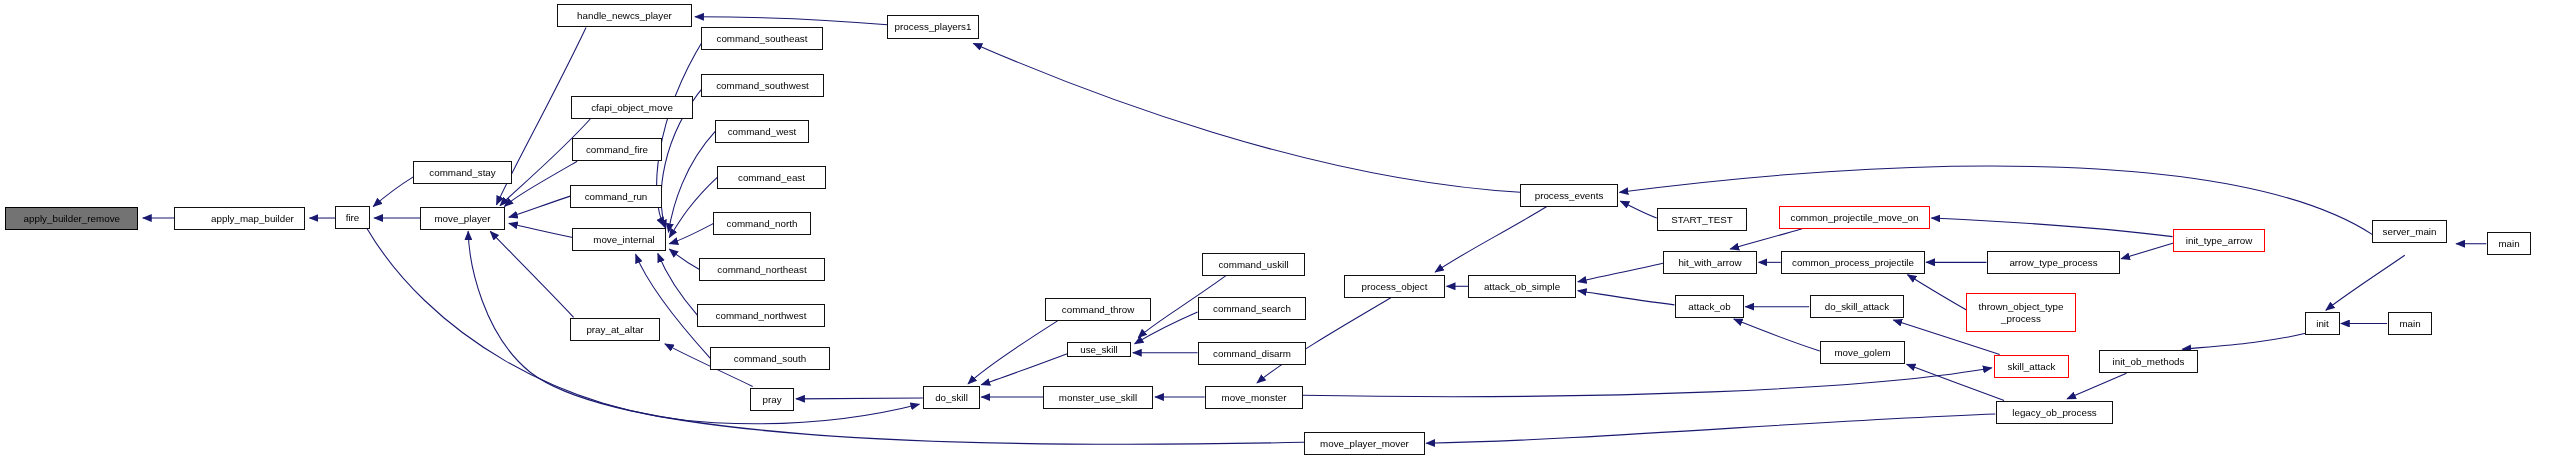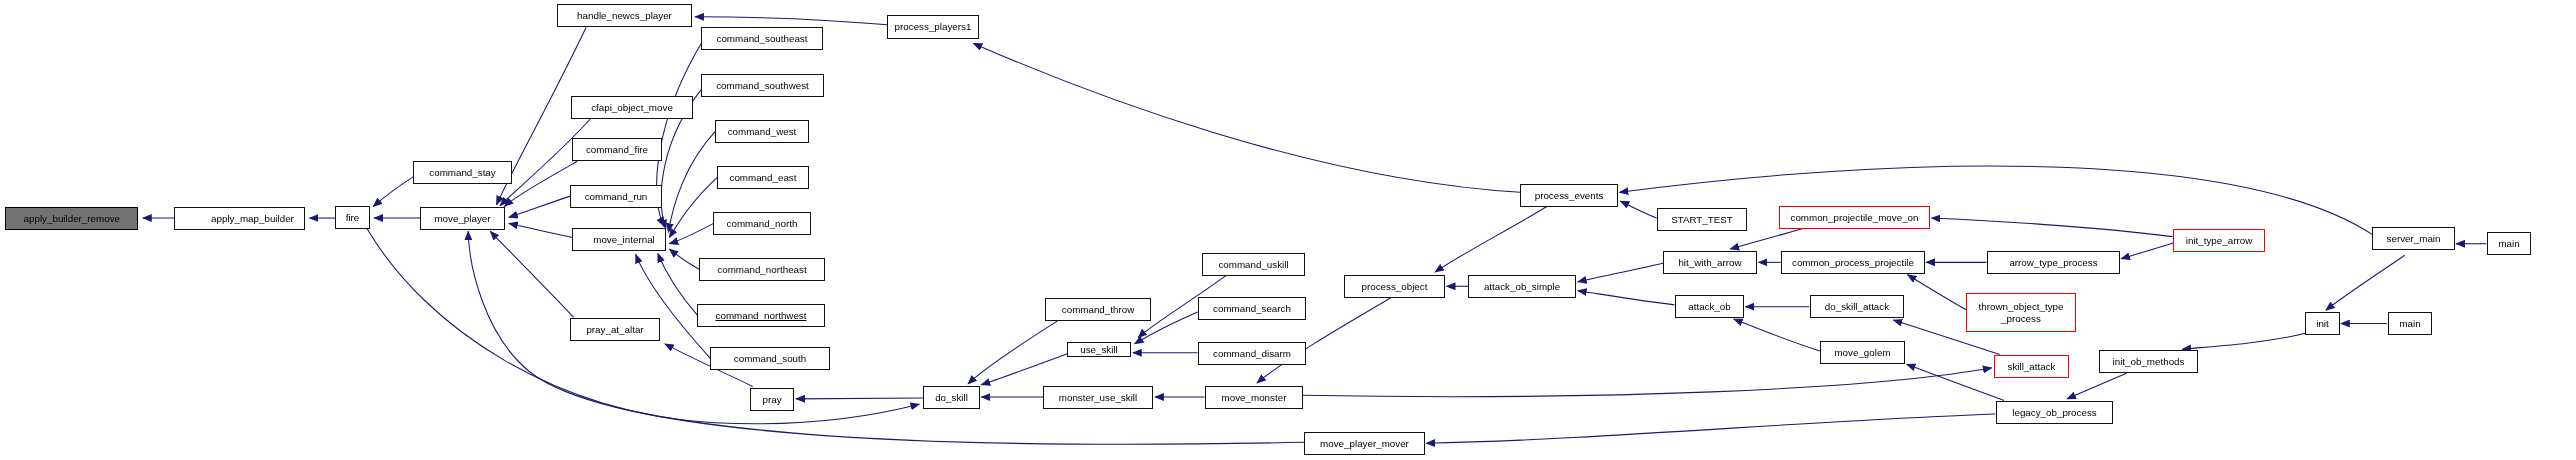--- a/index.html
+++ b/index.html
@@ -127,24 +127,24 @@
       <div class="node" style="left: 413px; top: 161px; width: 99px; height: 23px;">command_stay</div>
       <div class="node" style="left: 557px; top: 4.4px; width: 135px; height: 23px;">handle_newcs_player</div>
       <div class="node" style="left: 571px; top: 96px; width: 122px; height: 23px;">cfapi_object_move</div>
       <div class="node" style="left: 572px; top: 138px; width: 90px; height: 23px;">command_fire</div>
       <div class="node" style="left: 570px; top: 185px; width: 92px; height: 23px;">command_run</div>
       <div class="node" style="left: 572px; top: 228px; width: 94px; height: 23px; padding-left: 10px;">move_internal</div>
       <div class="node" style="left: 570px; top: 318px; width: 90px; height: 23px;">pray_at_altar</div>
       <div class="node" style="left: 701px; top: 27px; width: 122px; height: 23px;">command_southeast</div>
       <div class="node" style="left: 701px; top: 74px; width: 123px; height: 23px;">command_southwest</div>
       <div class="node" style="left: 715px; top: 120px; width: 94px; height: 23px;">command_west</div>
-      <div class="node" style="left: 717px; top: 166px; width: 92px; height: 23px;">command_east</div>
+      <div class="node" style="left: 717px; top: 166px; width: 109px; height: 23px;">command_east</div>
       <div class="node" style="left: 713px; top: 212px; width: 98px; height: 23px;">command_north</div>
       <div class="node" style="left: 699px; top: 258px; width: 126px; height: 23px;">command_northeast</div>
-      <div class="node" style="left: 697px; top: 304px; width: 128px; height: 23px; text-decoration: underline;">command_northwest</div>
+      <div class="node" style="left: 697px; top: 304px; width: 128px; height: 23px;">command_northwest</div>
       <div class="node" style="left: 710px; top: 347px; width: 120px; height: 23px;">command_south</div>
       <div class="node" style="left: 750px; top: 388px; width: 44px; height: 23px;">pray</div>
       <div class="node" style="left: 887px; top: 15px; width: 92px; height: 24px;">process_players1</div>
       <div class="node" style="left: 923px; top: 386px; width: 57px; height: 23px;">do_skill</div>
       <div class="node" style="left: 1045px; top: 298px; width: 106px; height: 23px;">command_throw</div>
       <div class="node" style="left: 1067px; top: 342px; width: 64px; height: 15px;">use_skill</div>
       <div class="node" style="left: 1202px; top: 253px; width: 103px; height: 23px;">command_uskill</div>
       <div class="node" style="left: 1198px; top: 297px; width: 108px; height: 23px; text-align: center;">command_search</div>
       <div class="node" style="left: 1198px; top: 342px; width: 108px; height: 23px;">command_disarm</div>
       <div class="node" style="left: 1043px; top: 386px; width: 110px; height: 23px;">monster_use_skill</div>
@@ -160,19 +160,19 @@
       <div class="node" style="left: 1781px; top: 251px; width: 144px; height: 23px;">common_process_projectile</div>
       <div class="node" style="left: 1810px; top: 295px; width: 94px; height: 23px;">do_skill_attack</div>
       <div class="node" style="left: 1820px; top: 341px; width: 85px; height: 23px;">move_golem</div>
       <div class="node" style="left: 1987px; top: 251px; width: 133px; height: 23px;">arrow_type_process</div>
       <div class="node truncated" style="left: 1966px; top: 293px; width: 110px; height: 39px;">thrown_object_type
 _process</div>
       <div class="node truncated" style="left: 1994px; top: 355px; width: 75px; height: 23px;">skill_attack</div>
       <div class="node" style="left: 1996px; top: 401px; width: 117px; height: 23px;">legacy_ob_process</div>
       <div class="node truncated" style="left: 2173px; top: 229px; width: 92px; height: 23px;">init_type_arrow</div>
       <div class="node" style="left: 2099px; top: 350px; width: 99px; height: 23px;">init_ob_methods</div>
-      <div class="node" style="left: 2372px; top: 227px; width: 83px; height: 23px;">server_main</div>
+      <div class="node" style="left: 2372px; top: 220px; width: 75px; height: 23px;">server_main</div>
       <div class="node" style="left: 2487px; top: 232px; width: 44px; height: 23px;">main</div>
       <div class="node" style="left: 2305px; top: 312px; width: 35px; height: 23px;">init</div>
       <div class="node" style="left: 2388px; top: 312px; width: 44px; height: 23px;">main</div>
     </div>
 </div>
 
 
 </body></html>

